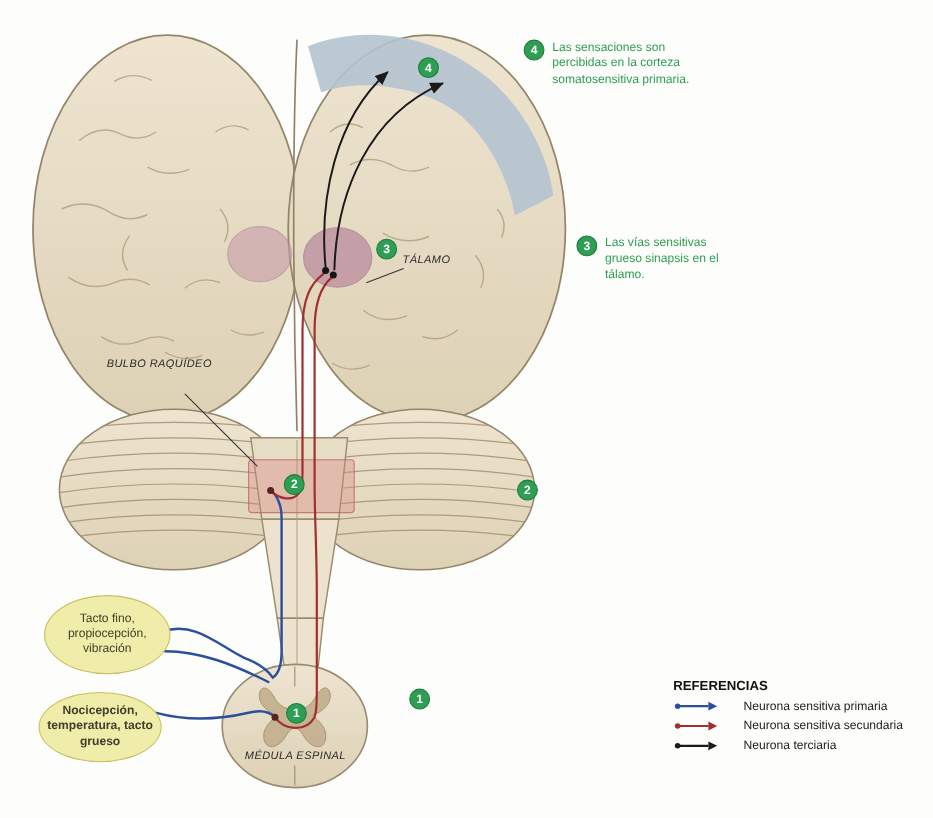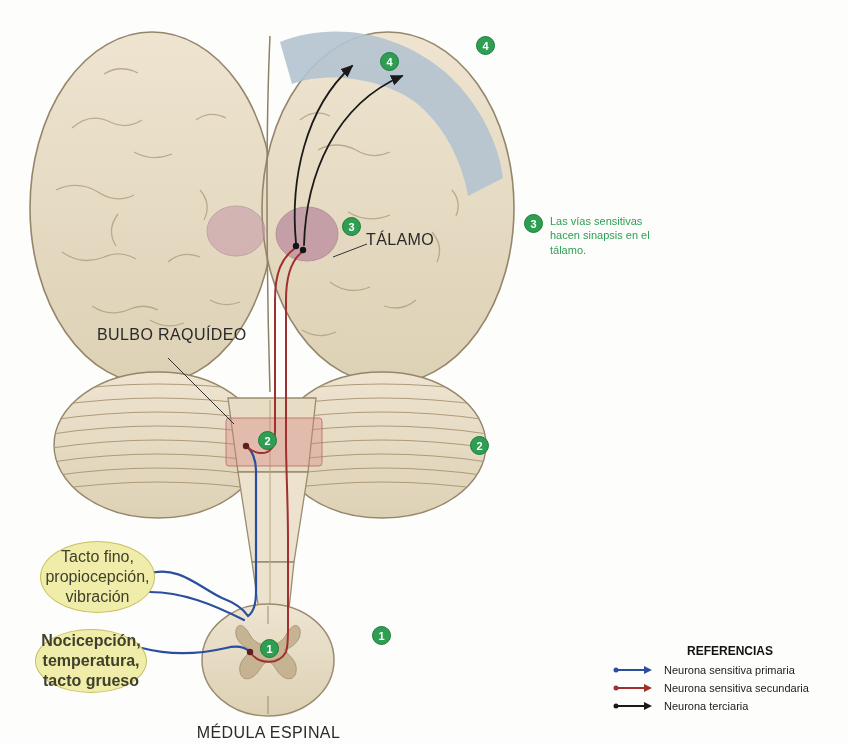--- a/index.html
+++ b/index.html
@@ -1,44 +1,44 @@
 <!DOCTYPE html>
 <html><head>
 <meta charset="utf-8">
 <style>
   html,body{margin:0;padding:0;background:#ffffff;}
   .canvas{
     position:relative;width:848px;height:744px;background:#fdfdfb;
     font-family:"Liberation Sans",sans-serif;overflow:hidden;
   }
   svg.art{position:absolute;left:0;top:0;}
-  .lbl{position:absolute;font-size:16px;color:#2a2a2a;letter-spacing:.4px;white-space:nowrap;}
+  .lbl{position:absolute;font-size:10px;color:#2a2a2a;letter-spacing:.4px;white-space:nowrap;font-style:italic;}
   .lbl.center{text-align:center;white-space:normal;}
   .marker{
     position:absolute;width:19px;height:19px;border-radius:50%;
     background:#2e9e53;color:#fff;font-size:11px;font-weight:bold;
     display:flex;align-items:center;justify-content:center;
     border:1px solid #1d7b3c;box-sizing:border-box;
   }
   .ann{position:absolute;display:flex;gap:7px;align-items:flex-start;}
   .ann .marker2{
     flex:0 0 auto;width:19px;height:19px;border-radius:50%;
     background:#2e9e53;color:#fff;font-size:11px;font-weight:bold;
     display:flex;align-items:center;justify-content:center;
     border:1px solid #1d7b3c;box-sizing:border-box;
   }
   .ann .txt{font-size:11px;line-height:1.3;color:#2e9e53;}
   .oval{
     position:absolute;border-radius:50%;background:#f0edaa;border:1.5px solid #c9c05e;
     display:flex;align-items:center;justify-content:center;text-align:center;
-    font-size:16px;color:#40402c;padding:7px;box-sizing:border-box;line-height:1.25;
-  }
-  .legend{position:absolute;left:598px;top:644px;width:250px;text-align:center;}
+    font-size:11px;color:#40402c;padding:7px;box-sizing:border-box;line-height:1.25;
+  }
+  .legend{position:absolute;left:598px;top:616px;width:250px;}
   .legend .title{font-size:12px;font-weight:bold;color:#111;margin-bottom:4px;padding-left:14px;}
-  .lrow{display:flex;align-items:center;gap:8px;margin-top:6px;padding-left:14px;}
+  .lrow{display:flex;align-items:center;gap:20px;margin-top:6px;padding-left:14px;}
   .lrow .llabel{font-size:11px;color:#222;}
 </style>
 </head>
 <body>
 
 <div class="canvas">
 
   <svg class="art" width="848" height="744" viewBox="0 0 848 744">
     <defs>
       <linearGradient id="beige" x1="0" y1="0" x2="0" y2="1">
@@ -166,40 +166,41 @@
     </g>
 
     <g stroke="#333" stroke-width="1" fill="none">
       <line x1="168" y1="358" x2="234" y2="424"></line>
       <line x1="367" y1="244" x2="333" y2="257"></line>
     </g>
   </svg>
 
   <div class="lbl" style="left:366px;top:231px;">TÁLAMO</div>
   <div class="lbl" style="left:97px;top:326px;">BULBO RAQUÍDEO</div>
-  <div class="lbl center" style="left:196px;top:724px;width:145px;">MÉDULA ESPINAL</div>
+  <div class="lbl center" style="left:196px;top:682px;width:145px;">MÉDULA ESPINAL</div>
 
   <div class="oval" style="left:40px;top:541px;width:115px;height:72px;">
     <span>Tacto fino, propiocepción, vibración</span>
   </div>
   <div class="oval" style="left:35px;top:629px;width:112px;height:64px;font-weight:bold;">
     <span>Nocicepción, temperatura, tacto grueso</span>
   </div>
 
   <div class="marker" style="left:260px;top:639px;">1</div>
   <div class="marker" style="left:258px;top:431px;">2</div>
   <div class="marker" style="left:342px;top:217px;">3</div>
   <div class="marker" style="left:380px;top:52px;">4</div>
 
   <div class="ann" style="left:476px;top:36px;width:175px;">
     <div class="marker2">4</div>
+    <div class="txt">Las sensaciones son percibidas en la corteza somatosensitiva primaria.</div>
   </div>
   <div class="ann" style="left:524px;top:214px;width:150px;">
     <div class="marker2">3</div>
-    <div class="txt">Las vías sensitivas hacen sinapsis en el tálamo.</div>
+    <div class="txt">Las vías sensitivas grueso sinapsis en el tálamo.</div>
   </div>
   <div class="ann" style="left:470px;top:436px;width:180px;">
     <div class="marker2">2</div>
   </div>
   <div class="ann" style="left:372px;top:626px;width:165px;">
     <div class="marker2">1</div>
   </div>
 
   <div class="legend">
     <div class="title">REFERENCIAS</div>

